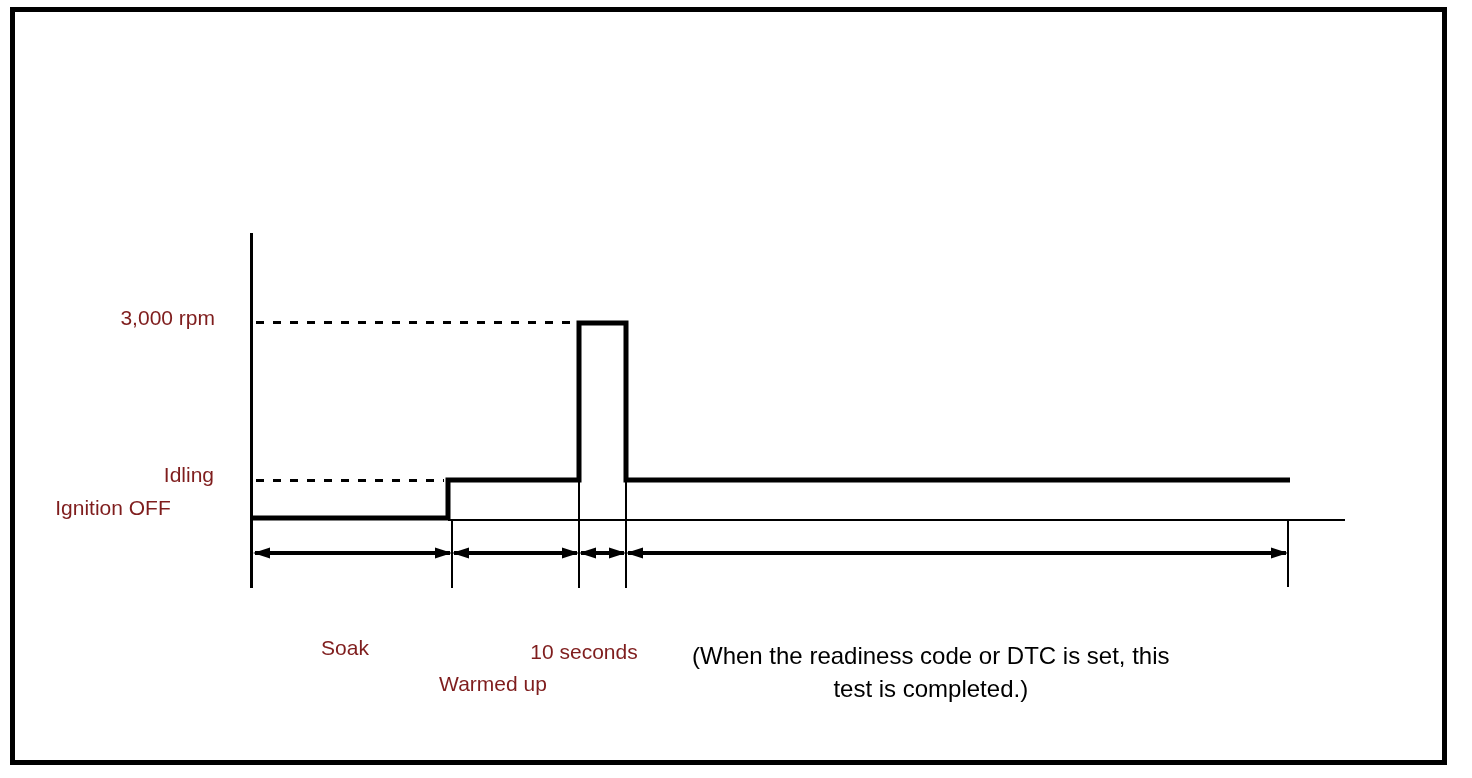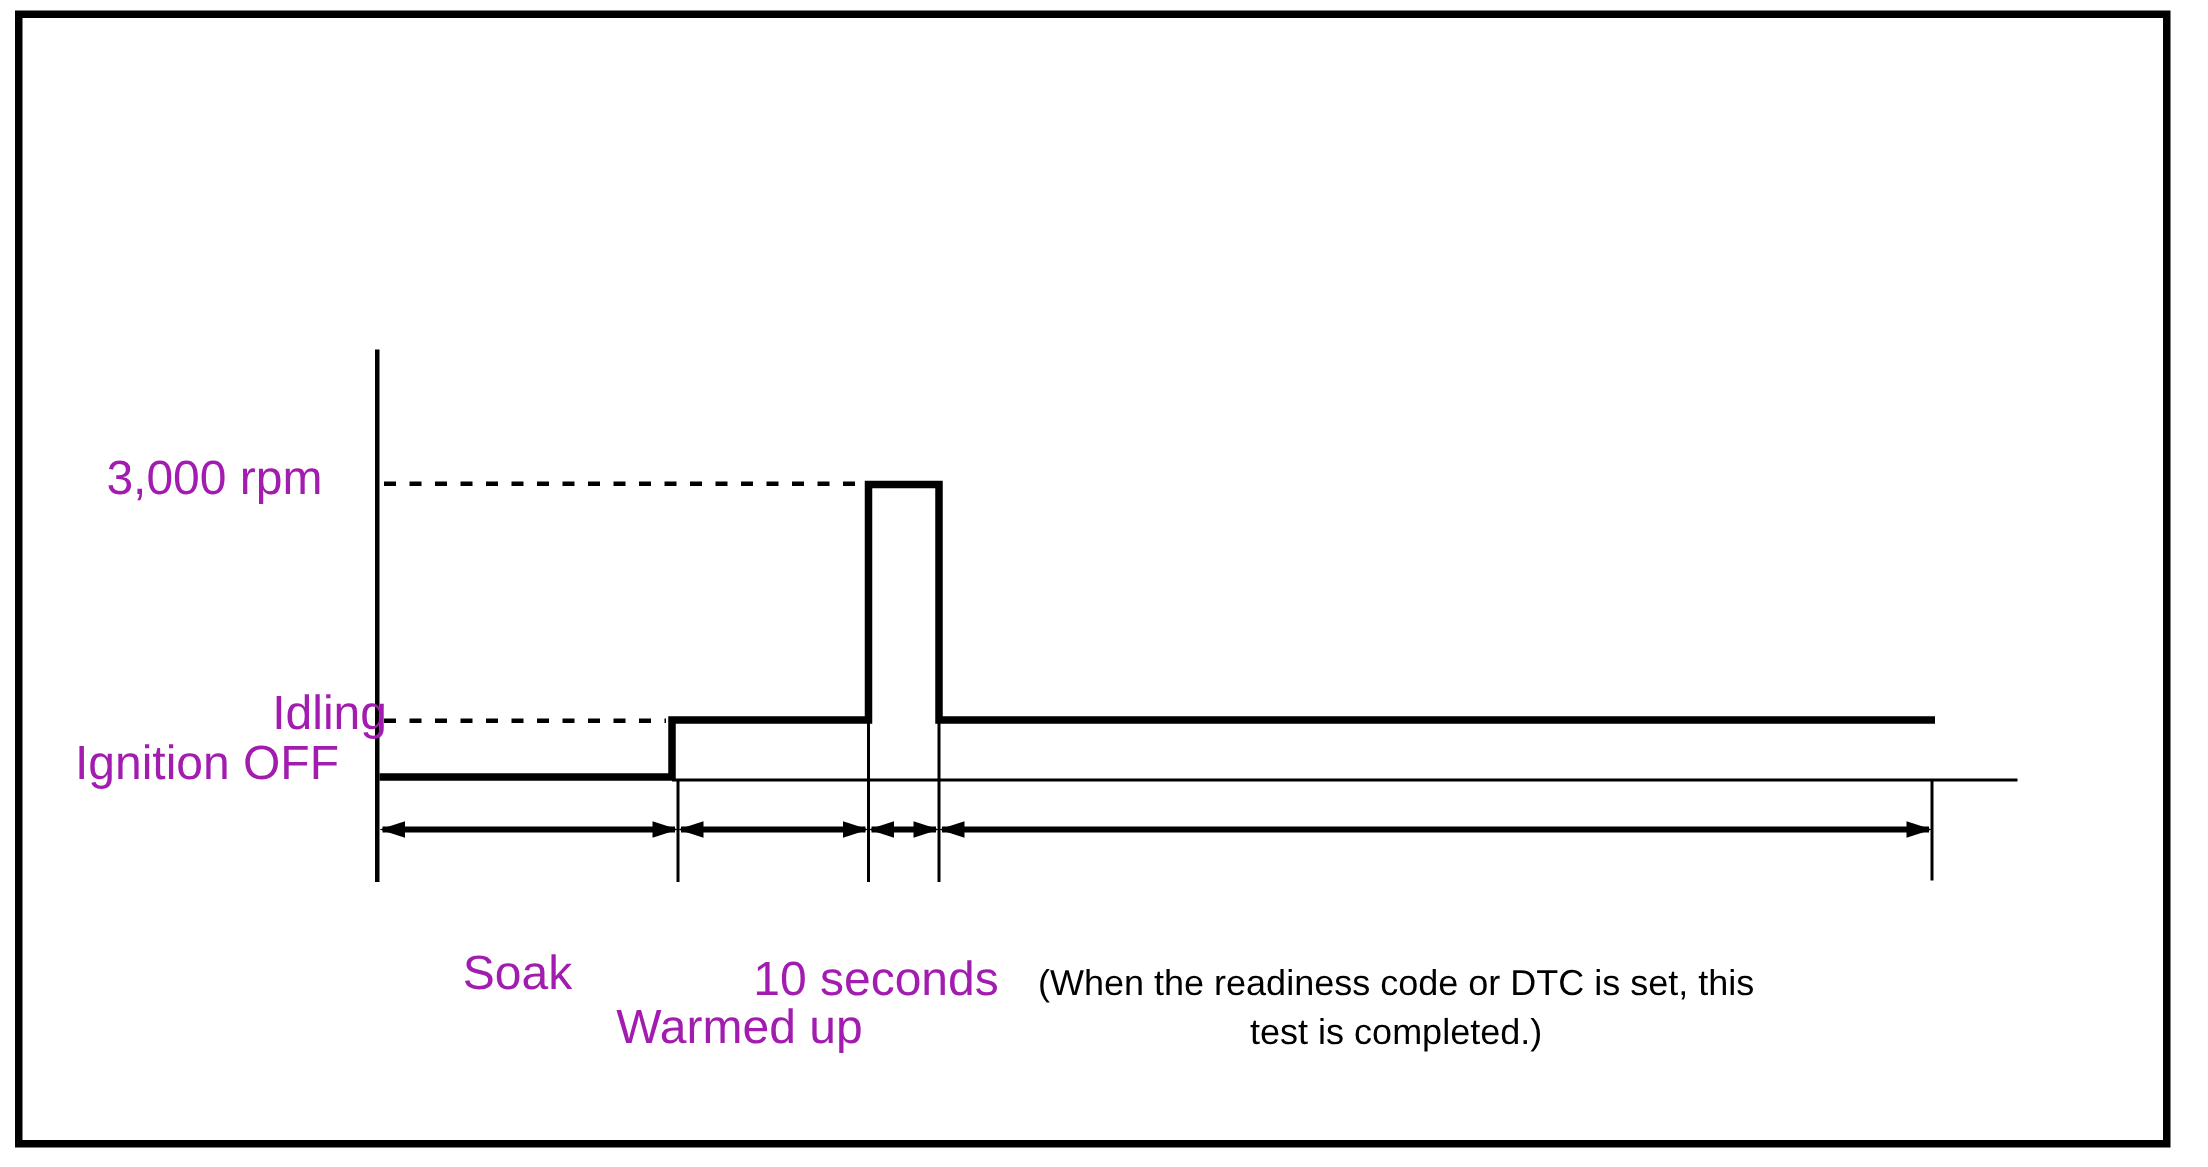--- a/index.html
+++ b/index.html
@@ -17,23 +17,23 @@
   }
   .diagram-svg {
     position: absolute;
     left: 0;
     top: 0;
     width: 1472px;
     height: 778px;
   }
   .lbl {
     position: absolute;
-    font-size: 32px;
+    font-size: 21px;
     line-height: 1.25;
-    color: #a21caf;
+    color: #7f1d1d;
     white-space: nowrap;
   }
   .lbl.vcenter   { transform: translateY(-50%); }
   .lbl.hvcenter  { transform: translate(-50%, -50%); margin-top: 32px; }
   .lbl.right     { text-align: right; }
   .note-block .note-line {
     font-size: 24px;
     line-height: 33px;
     color: #000000;
     white-space: nowrap;
@@ -82,22 +82,22 @@
     </g>
 
     <g>
       <line x1="628" y1="553" x2="1286" y2="553" stroke="#000000" stroke-width="4"></line>
       <polygon points="626,553 643,547.5 643,558.5" fill="#000000"></polygon>
       <polygon points="1288,553 1271,547.5 1271,558.5" fill="#000000"></polygon>
     </g>
   </svg>
 
   <div class="lbl vcenter right" style="left:0; width:215px; top:318px;">3,000 rpm</div>
-  <div class="lbl vcenter right" style="left:0; width:214px; top:475px;padding-left:44px;">Idling</div>
-  <div class="lbl vcenter right" style="left:0; width:226px; top:508px;">Ignition OFF</div>
+  <div class="lbl vcenter right" style="left:0; width:214px; top:475px;">Idling</div>
+  <div class="lbl vcenter right" style="left:0; width:226px; top:508px;text-align:center;">Ignition OFF</div>
 
   <div class="lbl hvcenter" style="left:345px; top:616px;">Soak</div>
   <div class="lbl hvcenter" style="left:584px; top:620px;">10 seconds</div>
   <div class="lbl hvcenter" style="left:493px; top:652px;">Warmed up</div>
 
   <div class="note-block" style="position:absolute; left:692px; top:639px;">
     <div class="note-line">(When the readiness code or DTC is set, this</div>
     <div class="note-line">test is completed.)</div>
   </div>
 

